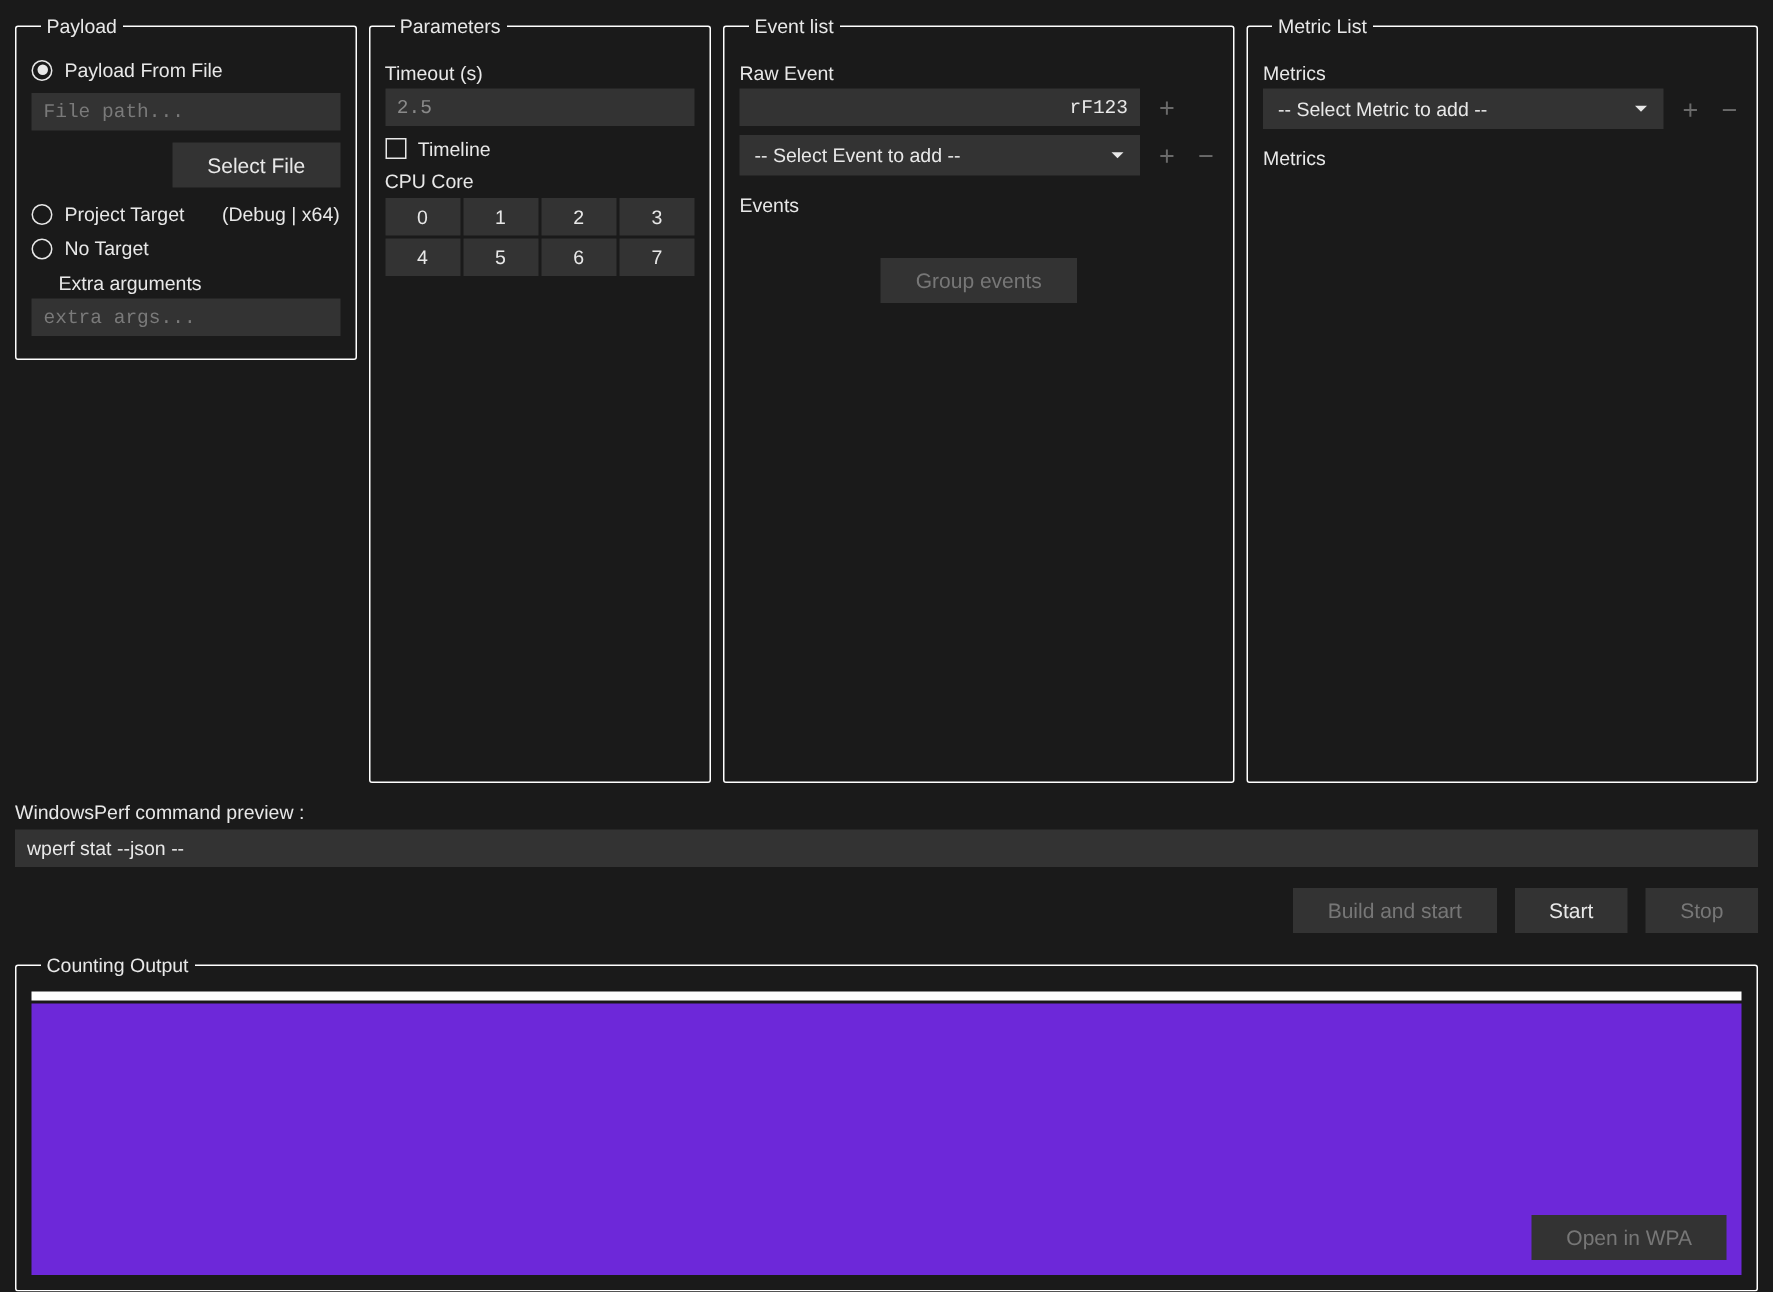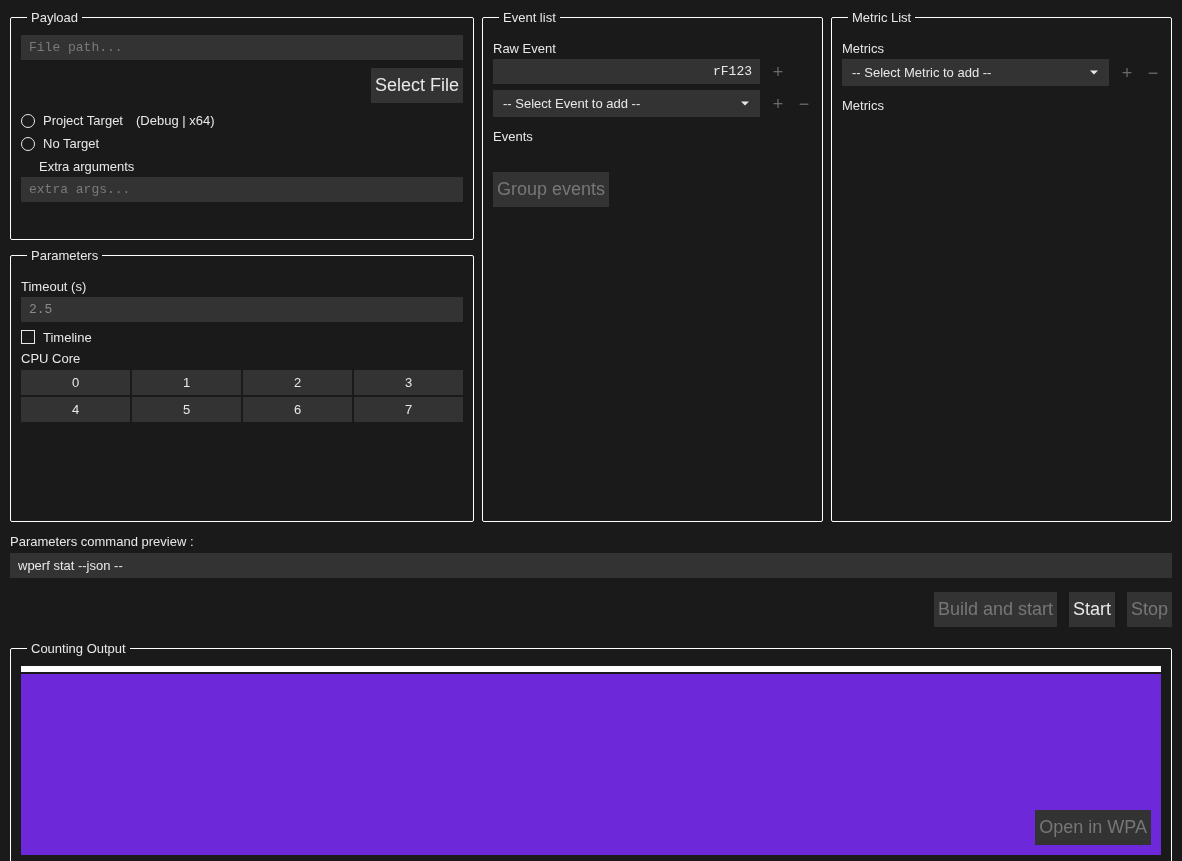--- a/index.html
+++ b/index.html
@@ -18,21 +18,20 @@
   overflow: hidden;
 }
 .top-row {
   display: flex;
   gap: 8px;
   height: 512px;
 }
 .left-col {
   width: 464px;
   display: flex;
-  flex-direction: column;
   gap: 8px;
 }
 .mid-col, .right-col {
   flex: 1;
 }
 fieldset {
   border: 1.5px solid #fff;
   padding: 10px 10px 10px 10px;
   position: relative;
   background: transparent;
@@ -92,22 +91,22 @@
   font-size: 13px;
   font-family: Liberation Mono, monospace;
 }
 .text-input::placeholder {
   color: #7a7a7a;
 }
 .btn {
   background: #333333;
   border: none;
   color: #e8e8e8;
-  padding: 7px 4px;
-  font-size: 18px;
+  padding: 7px 23px;
+  font-size: 14px;
   cursor: pointer;
   font-family: inherit;
 }
 .btn.disabled {
   color: #777;
   cursor: default;
 }
 .select-file-row {
   display: flex;
   justify-content: flex-end;
@@ -117,21 +116,21 @@
   color: #e8e8e8;
   font-size: 13px;
   display: block;
   margin: 6px 0 3px 0;
 }
 .dim-label {
   color: #e8e8e8;
   font-size: 13px;
 }
 .project-target-suffix {
-  margin-left: 5px;
+  margin-left: 17px;
 }
 .combo {
   width: 100%;
   background: #333333;
   border: none;
   color: #e8e8e8;
   padding: 6px 28px 6px 10px;
   font-size: 13px;
   font-family: inherit;
   position: relative;
@@ -183,21 +182,21 @@
   cursor: pointer;
   font-size: 13px;
 }
 .check-row {
   display: flex;
   gap: 8px;
   margin: 8px 0 4px 0;
 }
 .group-events-row {
   display: flex;
-  justify-content: flex-start;
+  justify-content: center;
   margin-top: 28px;
 }
 .cmd-preview {
   margin-top: 12px;
 }
 .cmd-preview-label {
   font-size: 13px;
   color: #e8e8e8;
   margin-bottom: 4px;
 }
@@ -241,20 +240,24 @@
 </style>
 </head>
 <body>
 
 <div class="top-row">
   <div class="left-col">
 
     <fieldset class="payload-box">
       <legend>Payload</legend>
 
+      <div class="radio-row">
+        <span class="radio selected"></span>
+        <span>Payload From File</span>
+      </div>
       <input class="text-input" type="text" placeholder="File path..." style="">
       <div class="select-file-row">
         <button class="btn">Select File</button>
       </div>
 
       <div class="radio-row" style="margin-top:10px;">
         <span class="radio"></span>
         <span>Project Target</span>
         <span class="dim-label project-target-suffix">(Debug | x64)</span>
       </div>
@@ -342,21 +345,21 @@
       </div>
       <span class="plusminus">+</span>
       <span class="plusminus">−</span>
     </div>
 
     <span class="label metrics-label-row">Metrics</span>
   </fieldset>
 </div>
 
 <div class="cmd-preview">
-  <div class="cmd-preview-label">Parameters command preview :</div>
+  <div class="cmd-preview-label">WindowsPerf command preview :</div>
   <div class="cmd-preview-box">wperf stat --json --</div>
 </div>
 
 <div class="action-row">
   <button class="btn disabled">Build and start</button>
   <button class="btn">Start</button>
   <button class="btn disabled">Stop</button>
 </div>
 
 <fieldset class="output-box">

